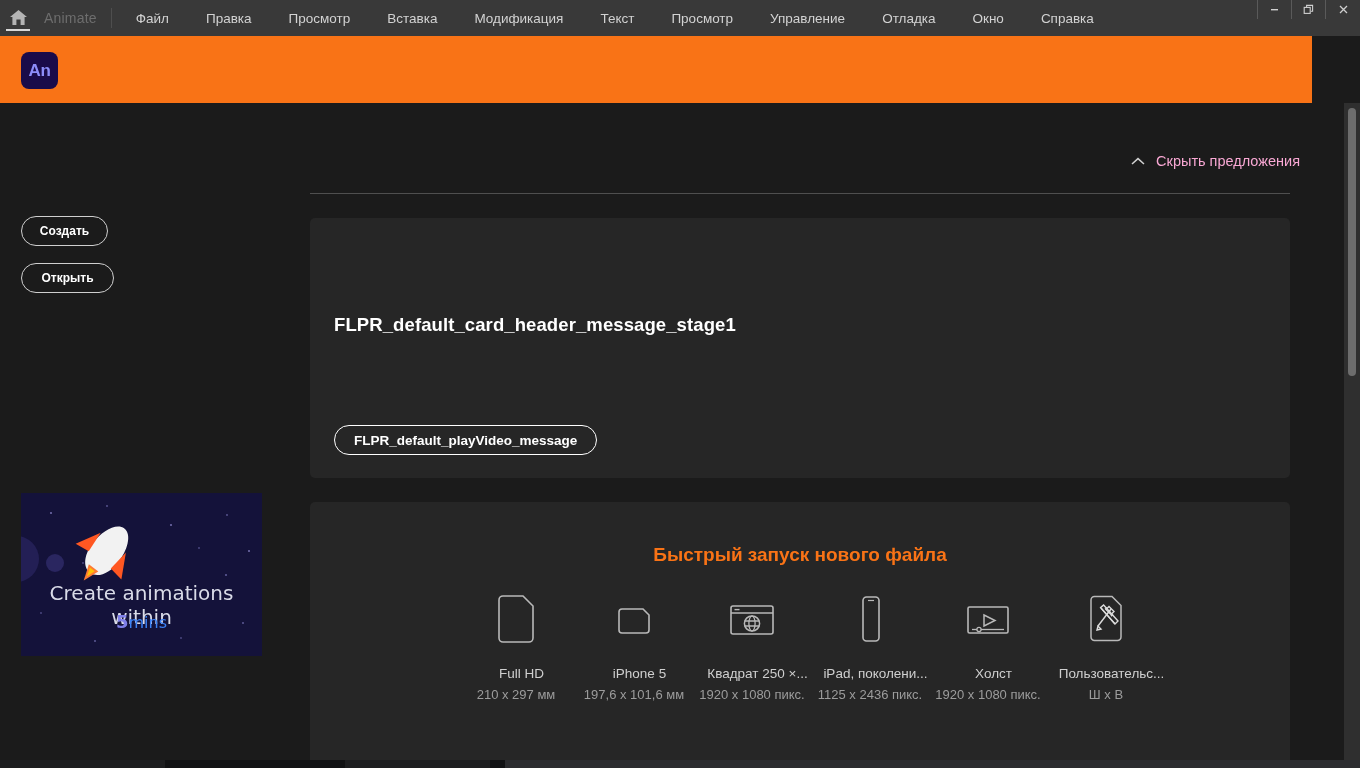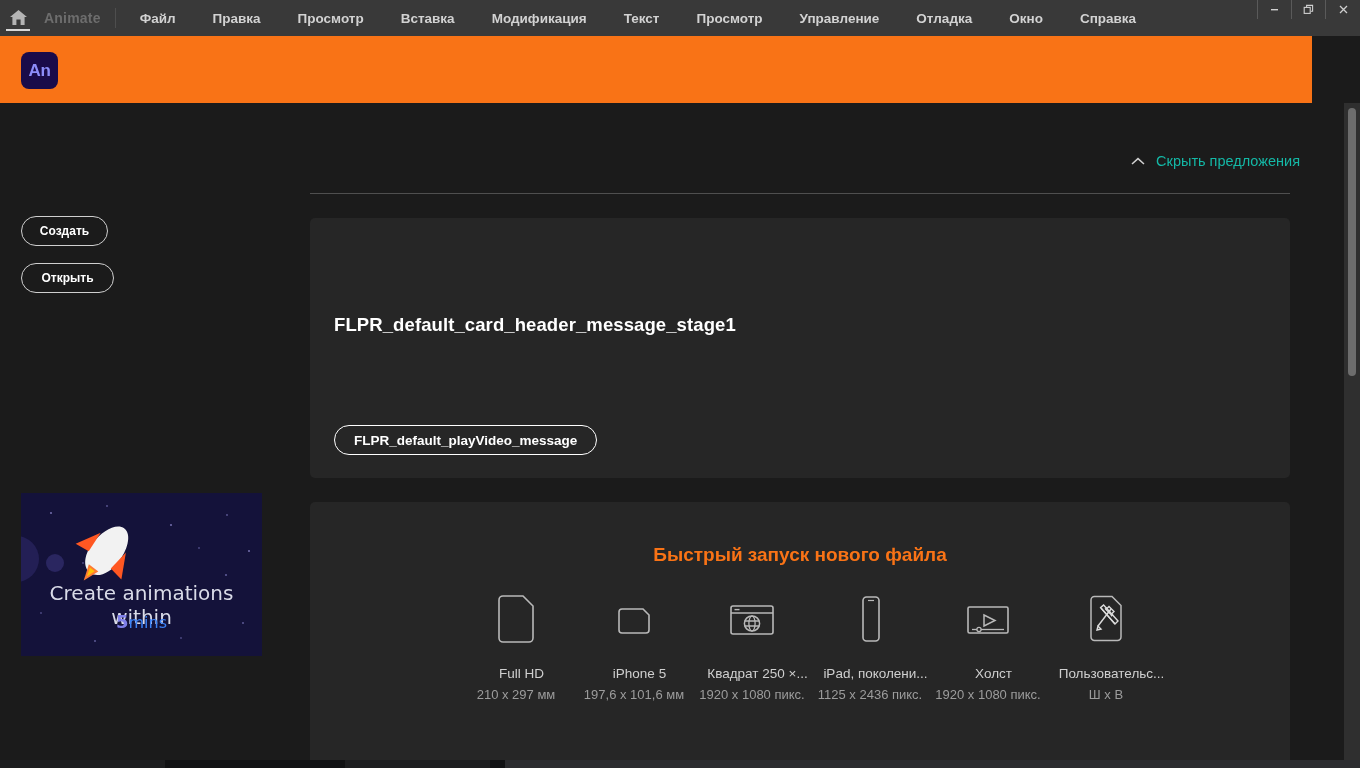--- a/index.html
+++ b/index.html
@@ -14,21 +14,21 @@
     position: relative;
     width: 1360px; height: 768px;
     background: #1b1b1b;
   }
 
   
   .menubar {
     position: absolute; top: 0; left: 0;
     width: 1360px; height: 36px;
     background: #393939;
-    display: flex; align-items: center; font-weight: bold;
+    display: flex; align-items: center;
   }
   .home-btn {
     width: 36px; height: 36px;
     display: flex; align-items: flex-start; justify-content: center;
     padding-top: 9px;
     position: relative;
   }
   .home-btn .underline {
     position: absolute; bottom: 5px; left: 6px;
     width: 24px; height: 2px; background: #d8d8d8;
@@ -133,21 +133,21 @@
   .promo-line2 span { color: #3b82f6; margin-top: 16px; }
 
   
   .content {
     position: absolute; left: 300px; top: 0;
     width: 1060px; height: 657px;
   }
   .suggest-toggle {
     position: absolute; right: 60px; top: 50px;
     display: flex; align-items: center; gap: 11px;
-    color: #14b8a6; font-size: 14.5px; cursor: pointer; justify-content: space-between;
+    color: #f9a8d4; font-size: 14.5px; cursor: pointer; justify-content: space-between;
   }
   .divider {
     position: absolute; left: 10px; top: 90px;
     width: 980px; height: 1px; background: #4f4f4f;
   }
   .card {
     position: absolute; left: 10px;
     width: 980px;
     background: #262626;
     border-radius: 5px;

